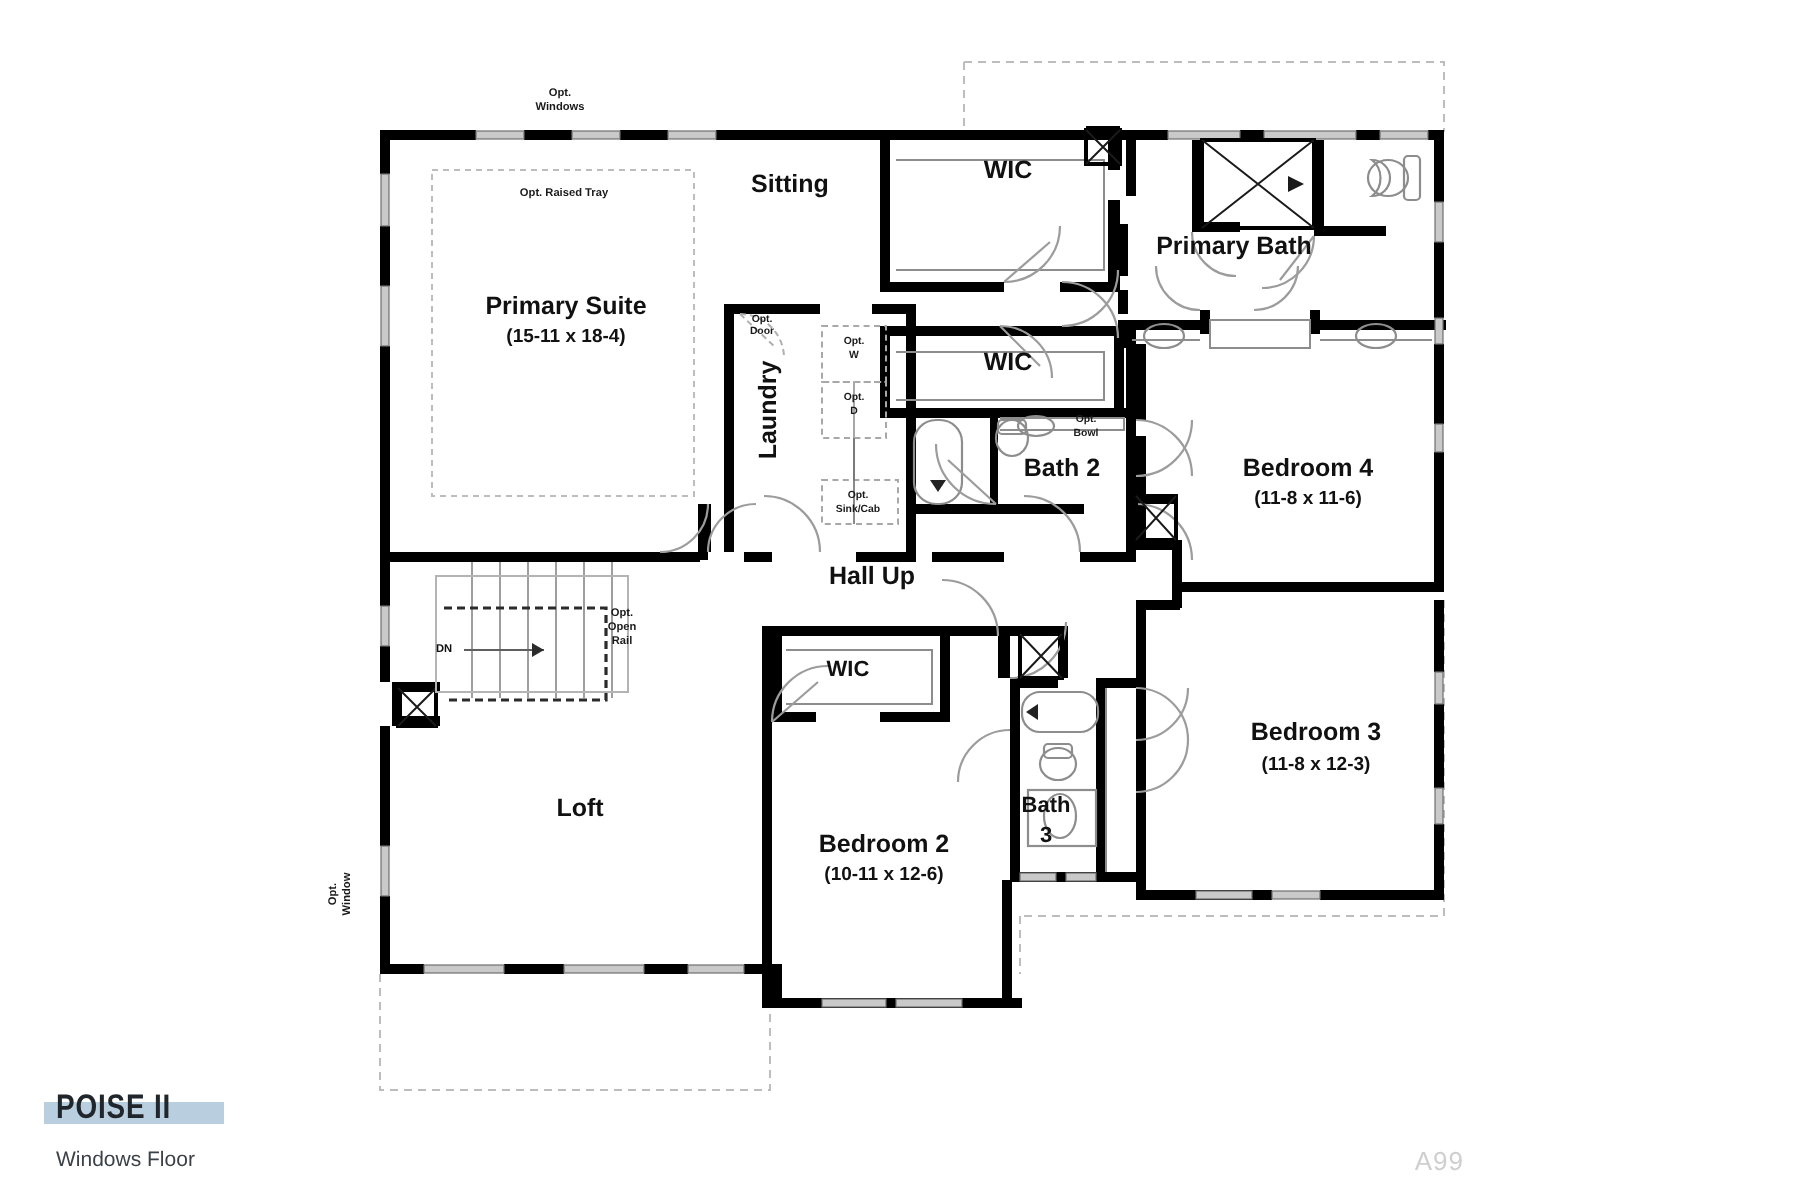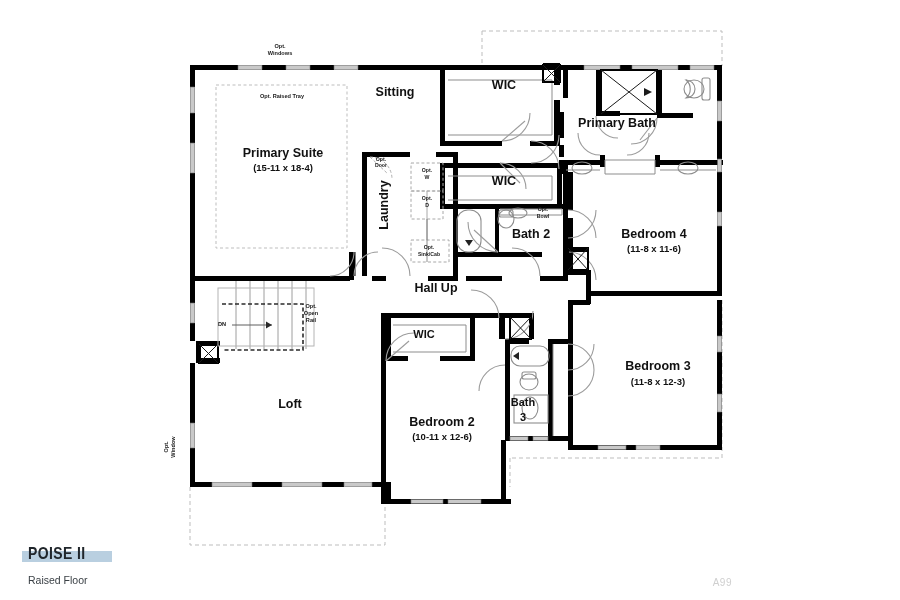--- a/index.html
+++ b/index.html
@@ -16,21 +16,21 @@
   .dn{font-size:5.6px;font-weight:bold;fill:#111;}
   #footer{position:absolute;left:0;bottom:0;width:744px;height:62px;}
   .title-wrap{position:absolute;left:28px;bottom:36px;}
   .title-bar{position:absolute;left:22px;bottom:38px;width:90px;height:11px;
              background:#b9cfe0;}
   .title-txt{position:relative;font-size:17px;font-weight:bold;letter-spacing:0.5px;
              color:#20262b;font-family:"Liberation Sans", sans-serif;
              transform:scaleX(0.82);transform-origin:left bottom;}
   .sub-txt{position:absolute;left:28px;bottom:14px;font-size:10.5px;color:#3b4146;
            font-family:"Liberation Sans", sans-serif;}
-  .code-txt{position:absolute;right:12px;bottom:12px;font-size:10px;color:#cfcfcf;
+  .code-txt{position:absolute;right:12px;bottom:12px;font-size:13px;color:#cfcfcf;
             font-family:"Liberation Sans", sans-serif;letter-spacing:0.5px;}
 </style>
 </head>
 <body>
 
 <div id="plan-root">
 <svg width="900" height="600" viewBox="0 0 900 600">
 
   <g fill="none" stroke="#bdbdbd" stroke-width="1" stroke-dasharray="4,3">
 
@@ -419,15 +419,15 @@
   </g>
 
 </svg>
 </div>
 
 <div id="footer">
   <div class="title-bar"></div>
   <div class="title-wrap">
     <div class="title-txt">POISE II</div>
   </div>
-  <div class="sub-txt">Raised Floor</div>
+  <div class="sub-txt">Windows Floor</div>
   <div class="code-txt">A99</div>
 </div>
 
 </body></html>

